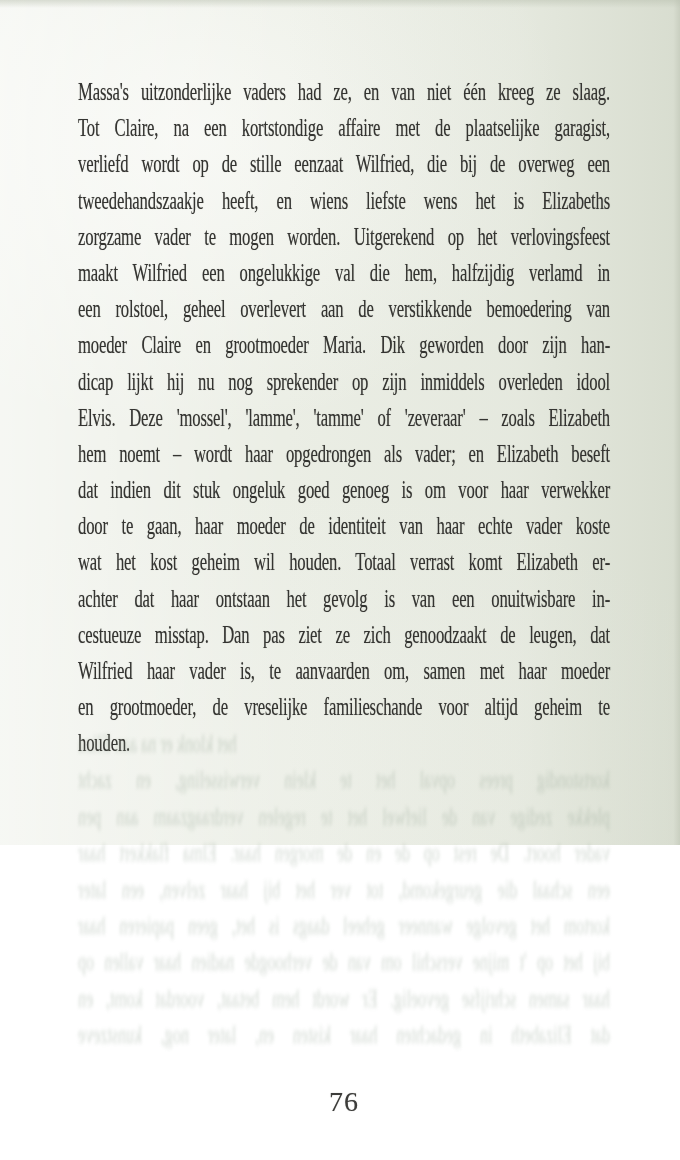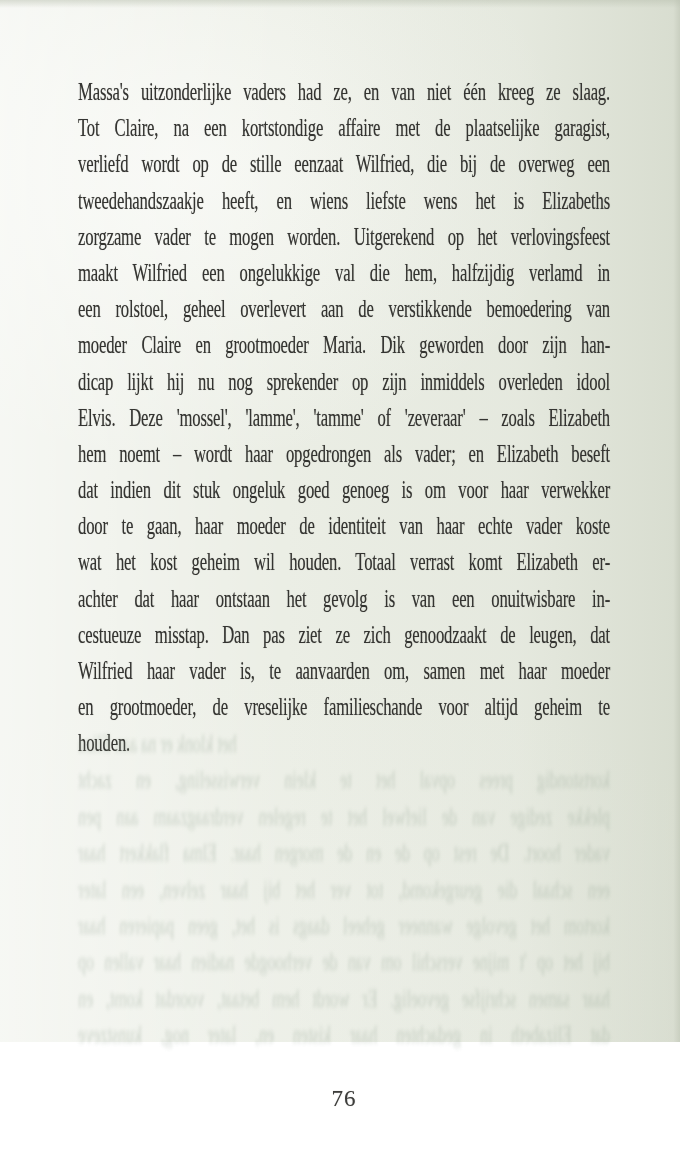--- a/index.html
+++ b/index.html
@@ -8,21 +8,21 @@
   }
   body {
     width: 680px;
     height: 1160px;
     overflow: hidden;
     font-family: "Liberation Serif", serif;
   }
   .paper {
     position: relative;
     width: 680px;
-    height: 1042px;
+    height: 845px;
     background:
       linear-gradient(180deg, rgba(185,192,175,0.50) 0px, rgba(185,192,175,0.0) 8px),
       linear-gradient(90deg, rgba(255,255,255,0.55) 0%, rgba(255,255,255,0) 42%, rgba(198,205,188,0.16) 76%, rgba(186,194,174,0.38) 99%, rgba(168,176,156,0.5) 100%),
       radial-gradient(ellipse 620px 480px at 28% 16%, rgba(248,249,245,0.9) 0%, rgba(248,249,245,0) 62%),
       radial-gradient(ellipse 700px 420px at 45% 92%, rgba(240,242,236,0.55) 0%, rgba(240,242,236,0) 70%),
       #ebeee5;
   }
   
   .text-block {
     position: absolute;
@@ -69,21 +69,21 @@
   .bleed-line.first {
     text-align: right;
     text-align-last: right;
   }
   .page-number {
     position: absolute;
     left: 78px;
     top: 1086px;
     width: 532px;
     text-align: center;
-    font-size: 23px;
+    font-size: 28px;
     color: #3c3c3a;
     letter-spacing: 1px;
     text-shadow: 0 0 1px rgba(55,55,50,0.35);
   }
 </style>
 </head>
 <body>
 
 <div class="paper">
 

